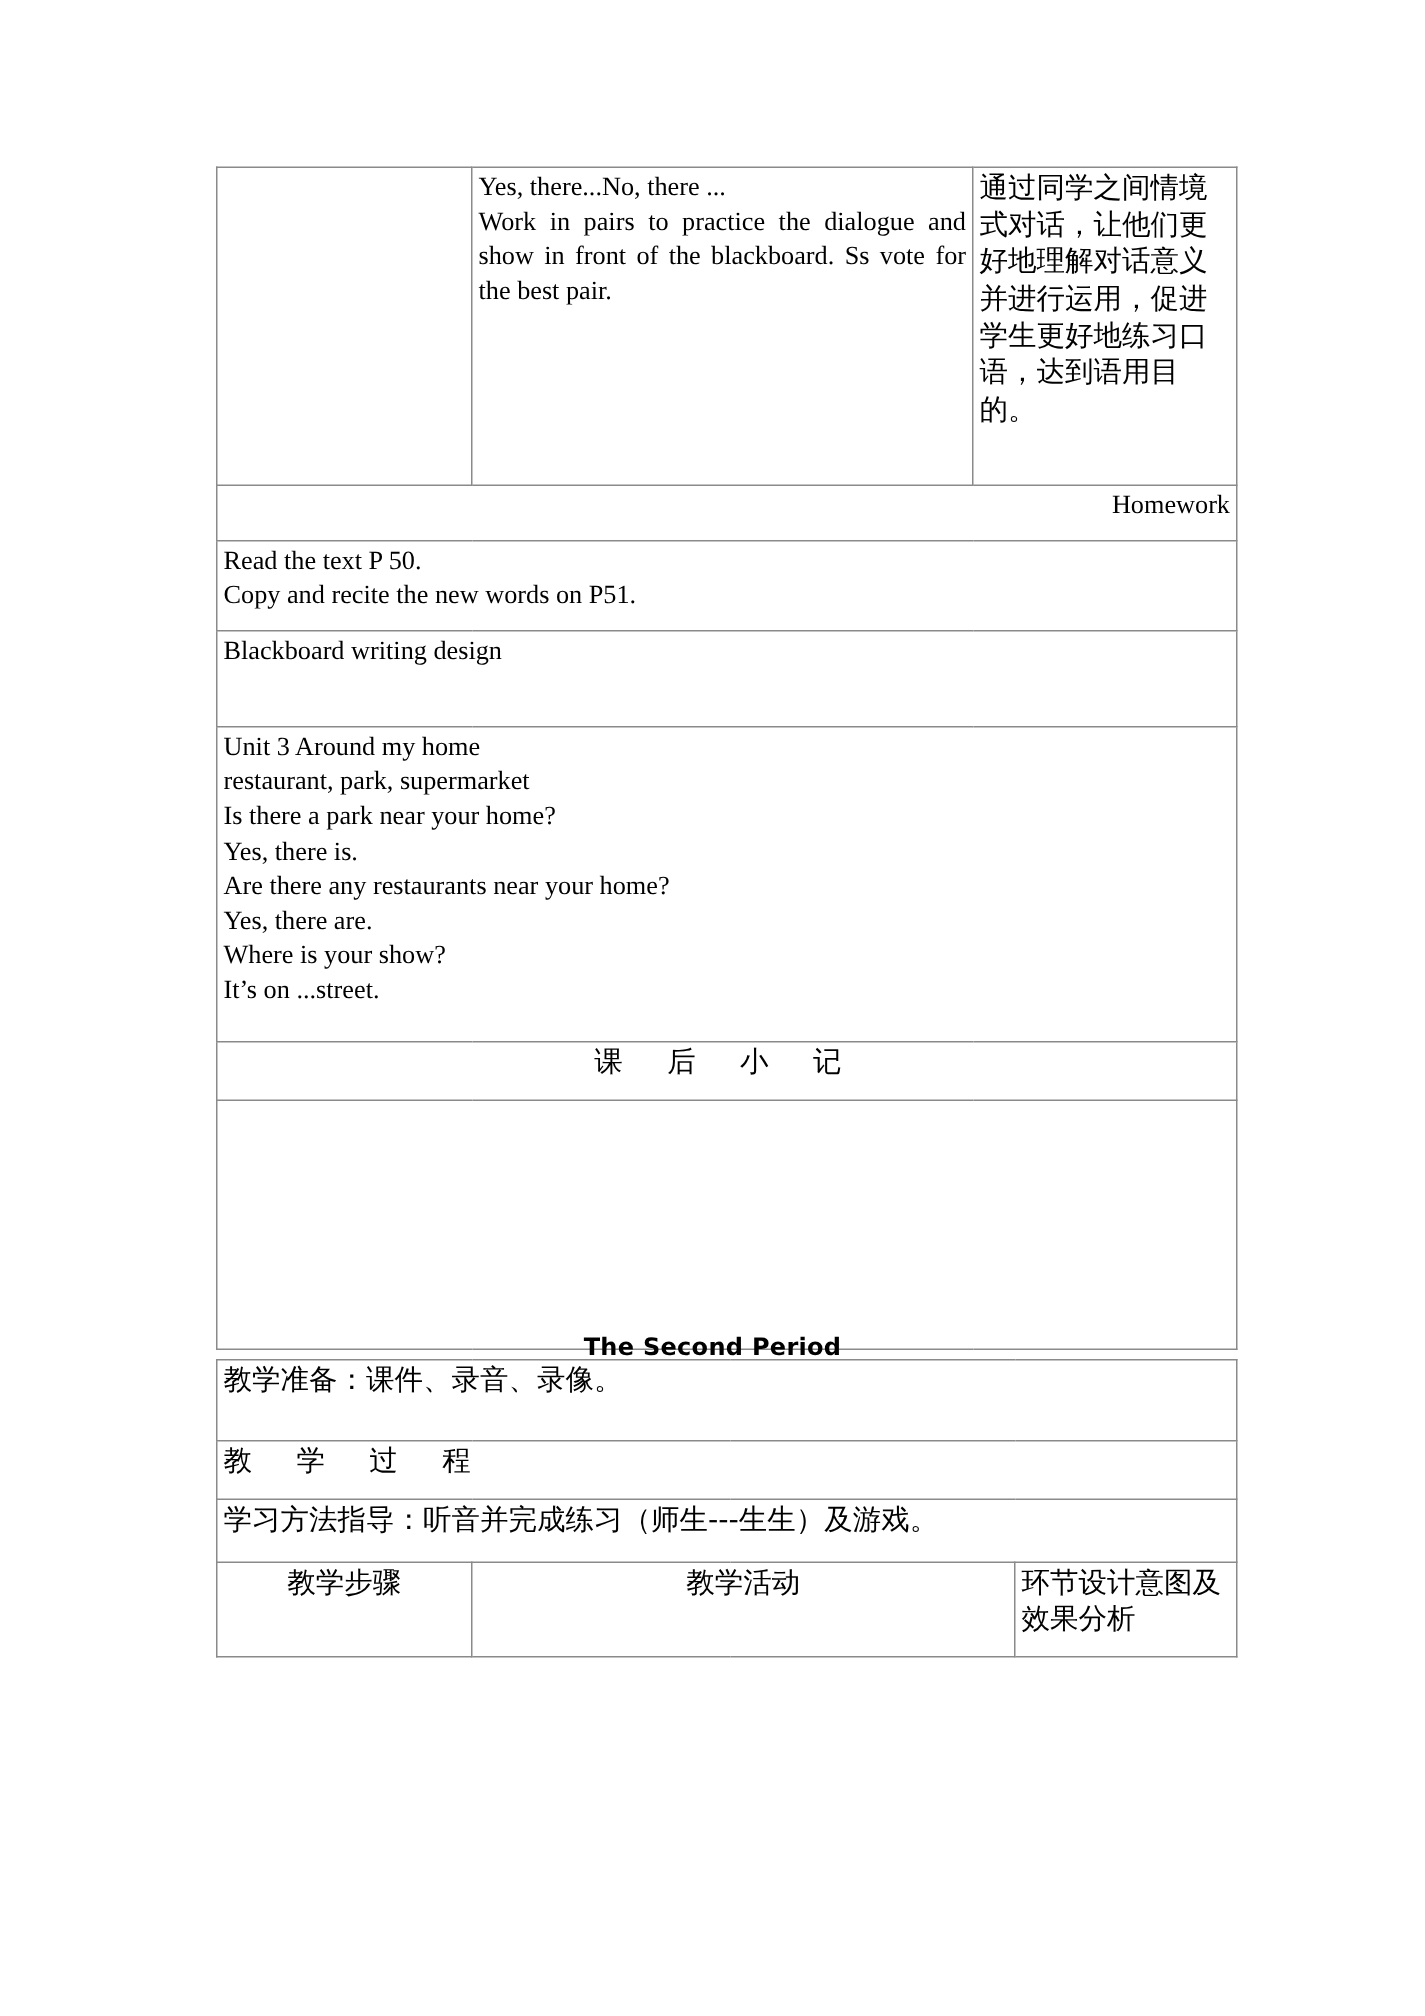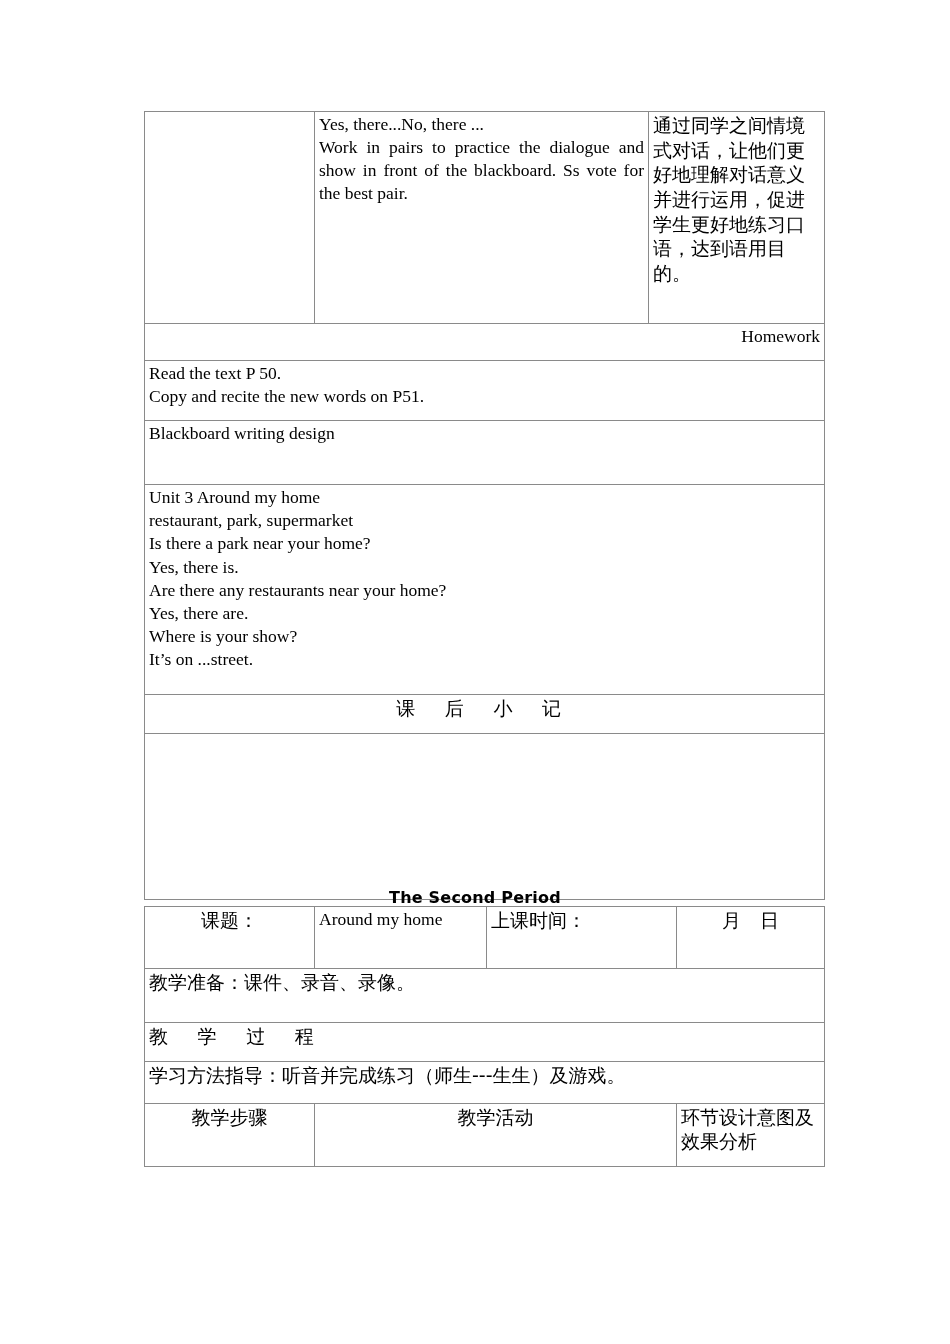--- a/index.html
+++ b/index.html
@@ -155,26 +155,20 @@
   <div class="sec-title">The Second Period</div>
 
   <table class="doc" id="t2">
     <colgroup>
       <col class="d1">
         <col class="d2">
         <col class="d3">
         <col class="d4">
     </colgroup>
     <tbody>
-      <tr>
-        <td class="r2-1 cn center">课题：</td>
-        <td class="r2-1 en left">Around my home</td>
-        <td class="r2-1 cn left">上课时间：</td>
-        <td class="r2-1 cn center">月　日</td>
-      </tr>
 
       <tr>
         <td class="r2-2 cn left" colspan="4">教学准备：课件、录音、录像。</td>
       </tr>
 
       <tr>
         <td class="r2-4 cn left" colspan="4">
           <span class="spaced">教 学 过 程</span>
         </td>
       </tr>

